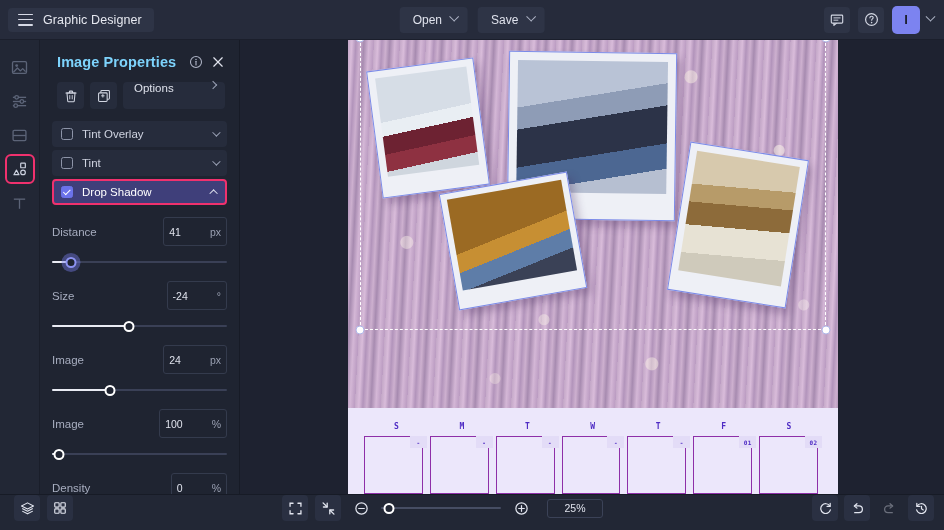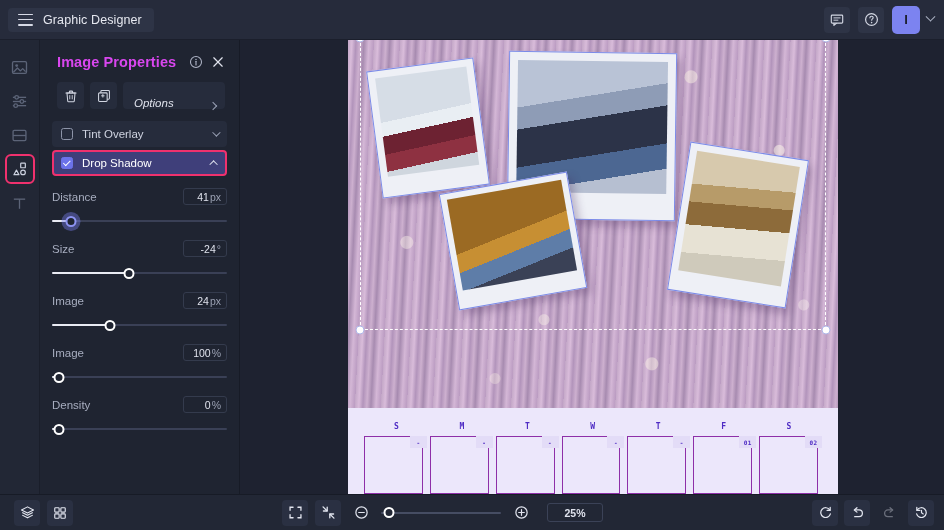--- a/index.html
+++ b/index.html
@@ -75,32 +75,32 @@
   
   .panel {
     width: 200px; min-width: 200px; background: #1f2431;
     display: flex; flex-direction: column;
     border-right: 1px solid #171b26;
     overflow: hidden;
   }
   .panel-head {
     display: flex; align-items: center; padding: 14px 14px 10px 17px; gap: 8px;
   }
-  .panel-title { font-size: 14.5px; font-weight: bold; color: #d946ef; flex: 1; letter-spacing: .1px; }
+  .panel-title { font-size: 14.5px; font-weight: bold; color: #7dd3fc; flex: 1; letter-spacing: .1px; }
   .hd-ic { cursor: pointer; display: flex; align-items: center; }
 
   .tool-row { display: flex; gap: 6px; padding: 2px 14px 12px 17px; align-items: center; }
   .tool-btn {
     width: 27px; height: 27px; border-radius: 4px; background: #262c3c;
     display: flex; align-items: center; justify-content: center; cursor: pointer;
   }
   .options-btn {
     flex: 1; height: 27px; border-radius: 4px; background: #262c3c;
-    display: flex; align-items: flex-end; padding: 0 9px 0 11px;
-    font-size: 11.5px; color: #dde0ea; cursor: pointer; font-style: italic;
+    display: flex; align-items: flex-start; padding: 0 9px 0 11px;
+    font-size: 11.5px; color: #dde0ea; cursor: pointer;
   }
   .chev-r { width: 6px; height: 6px; border-right: 1.4px solid #9ba2b6; border-top: 1.4px solid #9ba2b6; transform: rotate(45deg); margin-left: auto; }
 
   .acc-list { padding: 0 12px; display: flex; flex-direction: column; gap: 3px; }
   .acc {
     height: 26px; background: #262c3c; border-radius: 4px;
     display: flex; align-items: center; padding: 0 9px 0 9px; gap: 9px;
     font-size: 11.5px; color: #cfd3e0; cursor: pointer;
   }
   .acc.active {
@@ -116,23 +116,23 @@
   .acc-label { flex: 1; }
   .acc-chev { width: 6px; height: 6px; border-right: 1.3px solid #9ba2b6; border-bottom: 1.3px solid #9ba2b6; transform: rotate(45deg) translateY(-2px); }
   .acc-chev.up { transform: rotate(-135deg) translateY(-2px); border-color: #e0e3ee; }
 
   
   .sliders { padding: 12px 12px 0 12px; display: flex; flex-direction: column; }
   .sl { margin-bottom: 12px; }
   .sl-top { display: flex; align-items: center; justify-content: space-between; margin-bottom: 9px; }
   .sl-name { font-size: 11.5px; color: #a7adbf; }
   .sl-val {
-    min-width: 44px; height: 17px; border: 1px solid #343b4d; border-radius: 3px;
+    min-width: 44px; height: 29px; border: 1px solid #343b4d; border-radius: 3px;
     font-size: 10.5px; color: #dfe2ec; display: flex; align-items: center;
-    justify-content: flex-end; padding: 0 5px; background: transparent;
+    justify-content: flex-end; padding: 0 5px; background: transparent; gap: 28px;
   }
   .sl-val span.unit { color: #9aa0b2; margin-left: 1px; }
   .track {
     position: relative; height: 14px; display: flex; align-items: center;
   }
   .track .rail-bg { position: absolute; left: 0; right: 0; height: 2px; background: #3a4056; border-radius: 2px; }
   .track .fill { position: absolute; left: 0; height: 2px; background: #e9ebf3; border-radius: 2px; }
   .thumb {
     position: absolute; width: 11px; height: 11px; border-radius: 50%;
     background: #1f2431; border: 2px solid #fff; transform: translateX(-50%);
@@ -214,21 +214,21 @@
   }
   .handle {
     position: absolute; width: 9px; height: 9px; border-radius: 50%;
     background: #fff; border: 1.3px solid #aeb6e8; transform: translate(-50%,-50%);
   }
 
   
   .bottombar {
     height: 36px; min-height: 36px; background: #222735;
     border-top: 1px solid #171b26;
-    display: flex; align-items: center; padding: 0 10px 0 14px; gap: 7px; font-weight: bold;
+    display: flex; align-items: flex-start; padding: 0 10px 0 14px; gap: 7px;
   }
   .bb-ic {
     width: 26px; height: 26px; border-radius: 4px; background: #2a3042;
     display: flex; align-items: center; justify-content: center; cursor: pointer;
   }
   .bb-ic.flat { background: transparent; }
   .bb-ic.disabled { opacity: .38; cursor: default; }
   .bb-center { margin-left: auto; display: flex; align-items: center; gap: 7px; }
   .bb-right { margin-left: auto; display: flex; align-items: center; gap: 6px; }
   .zoom-track { position: relative; width: 120px; height: 14px; display: flex; align-items: center; }
@@ -253,20 +253,30 @@
       <div class="app-chip">
         <span class="hamburger">
             <i></i>
             <i></i>
             <i></i>
           </span>
         <span class="app-title">Graphic Designer</span>
       </div>
     </div>
 
+    <div class="tb-center">
+      <button class="menu-btn">
+        <span>Open</span>
+        <span class="chev-d"></span>
+      </button>
+      <button class="menu-btn">
+        <span>Save</span>
+        <span class="chev-d"></span>
+      </button>
+    </div>
 
     <div class="tb-right">
       <div class="icon-sq">
         <svg width="14" height="14" viewBox="0 0 16 16">
           <rect x="1.5" y="2.5" width="13" height="9" rx="1" fill="none" stroke="#d2d6e2" stroke-width="1.3"></rect>
           <path d="M4.5 11.5 L4.5 14.2 L7.6 11.5" fill="none" stroke="#d2d6e2" stroke-width="1.3" stroke-linejoin="round"></path>
           <line x1="4" y1="5.6" x2="12" y2="5.6" stroke="#d2d6e2" stroke-width="1.1"></line>
           <line x1="4" y1="8.2" x2="9.5" y2="8.2" stroke="#d2d6e2" stroke-width="1.1"></line>
         </svg>
       </div>
@@ -370,20 +380,25 @@
       </div>
 
       <div class="acc-list">
 
         <div class="acc">
           <span class="cb"></span>
           <span class="acc-label">Tint Overlay</span>
           <span class="acc-chev"></span>
         </div>
 
+        <div class="acc">
+          <span class="cb"></span>
+          <span class="acc-label">Tint</span>
+          <span class="acc-chev"></span>
+        </div>
 
 
         <div class="acc active">
           <span class="cb on"></span>
           <span class="acc-label">Drop Shadow</span>
           <span class="acc-chev up"></span>
         </div>
 
       </div>
 

